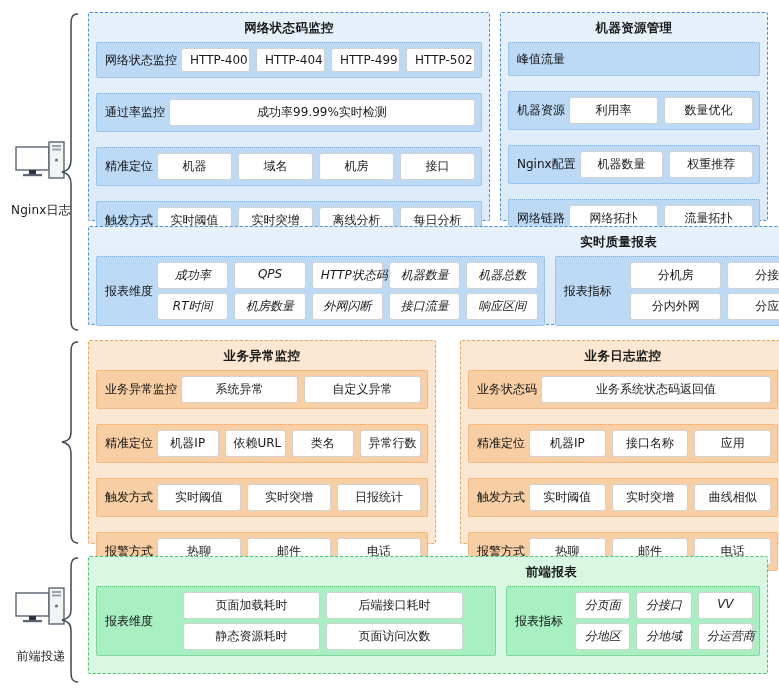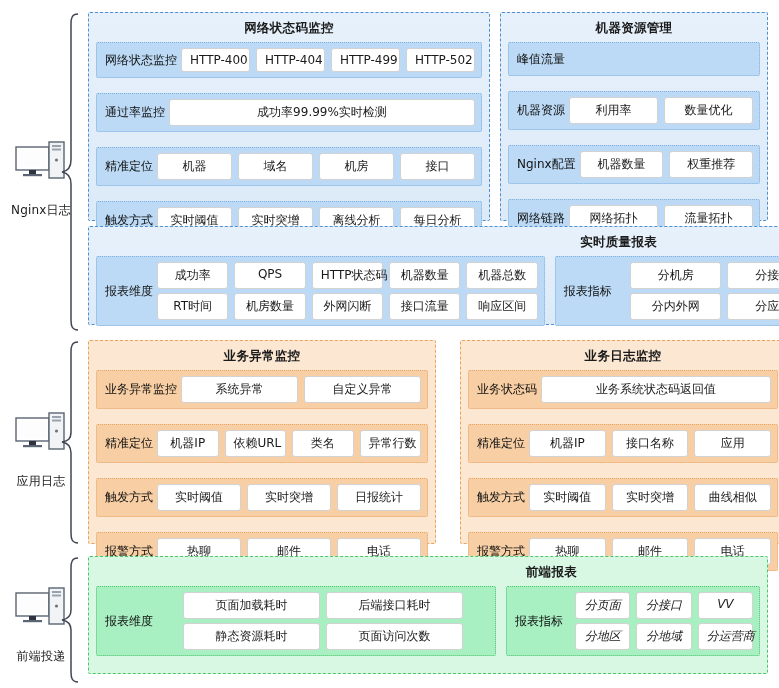--- a/index.html
+++ b/index.html
@@ -71,21 +71,21 @@
     padding: 4px 8px;
     text-align: center;
     white-space: nowrap;
     flex: 1 1 0;
     min-width: 0;
   }
   .chip.wide { flex: 1 1 100%; }
 
   
   .grid-items { display:grid; gap: 4px 6px; flex: 1 1 auto; }
-  .grid-5 { grid-template-columns: repeat(5, 1fr); }
+  .grid-5 { grid-template-columns: repeat(5, 1fr); font-style: italic; }
   .grid-2 { grid-template-columns: repeat(2, 1fr); }
   .grid-3 { grid-template-columns: repeat(3, 1fr); }
   .grid-items .chip { flex: none; }
 </style>
 </head>
 <body>
 
 <div class="canvas">
 
   <div class="left-rail">
@@ -97,33 +97,20 @@
         <rect x="15" y="30" width="7" height="4" fill="#2d3340"></rect>
         <rect x="9" y="34" width="19" height="2.2" fill="#5a6472"></rect>
         <rect x="35" y="2" width="15" height="36" fill="#f2f3f5" stroke="#5a6472" stroke-width="1.4"></rect>
         <rect x="38" y="5" width="9" height="2" fill="#9aa3ad"></rect>
         <rect x="38" y="8.5" width="9" height="2" fill="#9aa3ad"></rect>
         <circle cx="42.5" cy="20" r="1.6" fill="#6b7480"></circle>
       </svg>
       <div class="source-label">Nginx日志</div>
     </div>
 
-    <div class="source-node" style="top:411px;">
-      <svg class="pc-icon" viewBox="0 0 54 44">
-        <rect x="2" y="7" width="33" height="23" fill="#ffffff" stroke="#5a6472" stroke-width="1.4"></rect>
-        <rect x="5" y="10" width="27" height="17" fill="#fdfdfd" stroke="none"></rect>
-        <rect x="15" y="30" width="7" height="4" fill="#2d3340"></rect>
-        <rect x="9" y="34" width="19" height="2.2" fill="#5a6472"></rect>
-        <rect x="35" y="2" width="15" height="36" fill="#f2f3f5" stroke="#5a6472" stroke-width="1.4"></rect>
-        <rect x="38" y="5" width="9" height="2" fill="#9aa3ad"></rect>
-        <rect x="38" y="8.5" width="9" height="2" fill="#9aa3ad"></rect>
-        <circle cx="42.5" cy="20" r="1.6" fill="#6b7480"></circle>
-      </svg>
-      <div class="source-label">应用日志</div>
-    </div>
 
     <div class="source-node" style="top:586px;">
       <svg class="pc-icon" viewBox="0 0 54 44">
         <rect x="2" y="7" width="33" height="23" fill="#ffffff" stroke="#5a6472" stroke-width="1.4"></rect>
         <rect x="5" y="10" width="27" height="17" fill="#fdfdfd" stroke="none"></rect>
         <rect x="15" y="30" width="7" height="4" fill="#2d3340"></rect>
         <rect x="9" y="34" width="19" height="2.2" fill="#5a6472"></rect>
         <rect x="35" y="2" width="15" height="36" fill="#f2f3f5" stroke="#5a6472" stroke-width="1.4"></rect>
         <rect x="38" y="5" width="9" height="2" fill="#9aa3ad"></rect>
         <rect x="38" y="8.5" width="9" height="2" fill="#9aa3ad"></rect>

